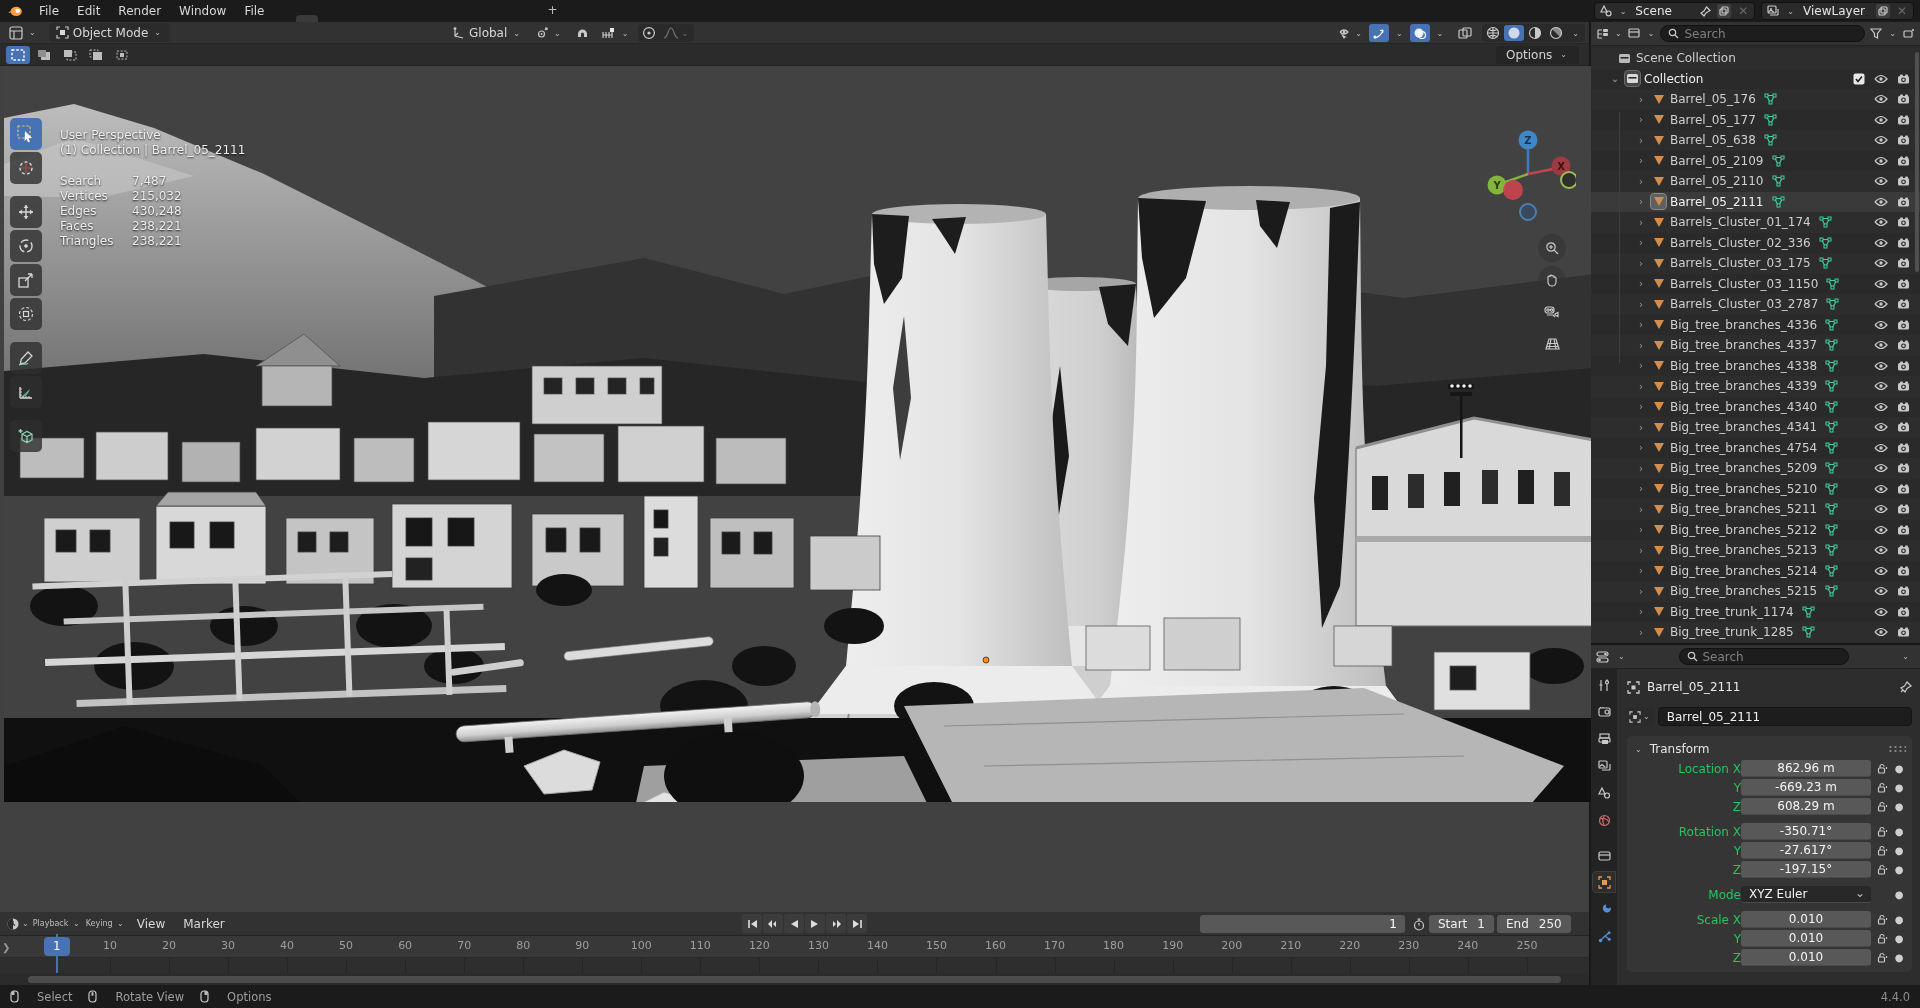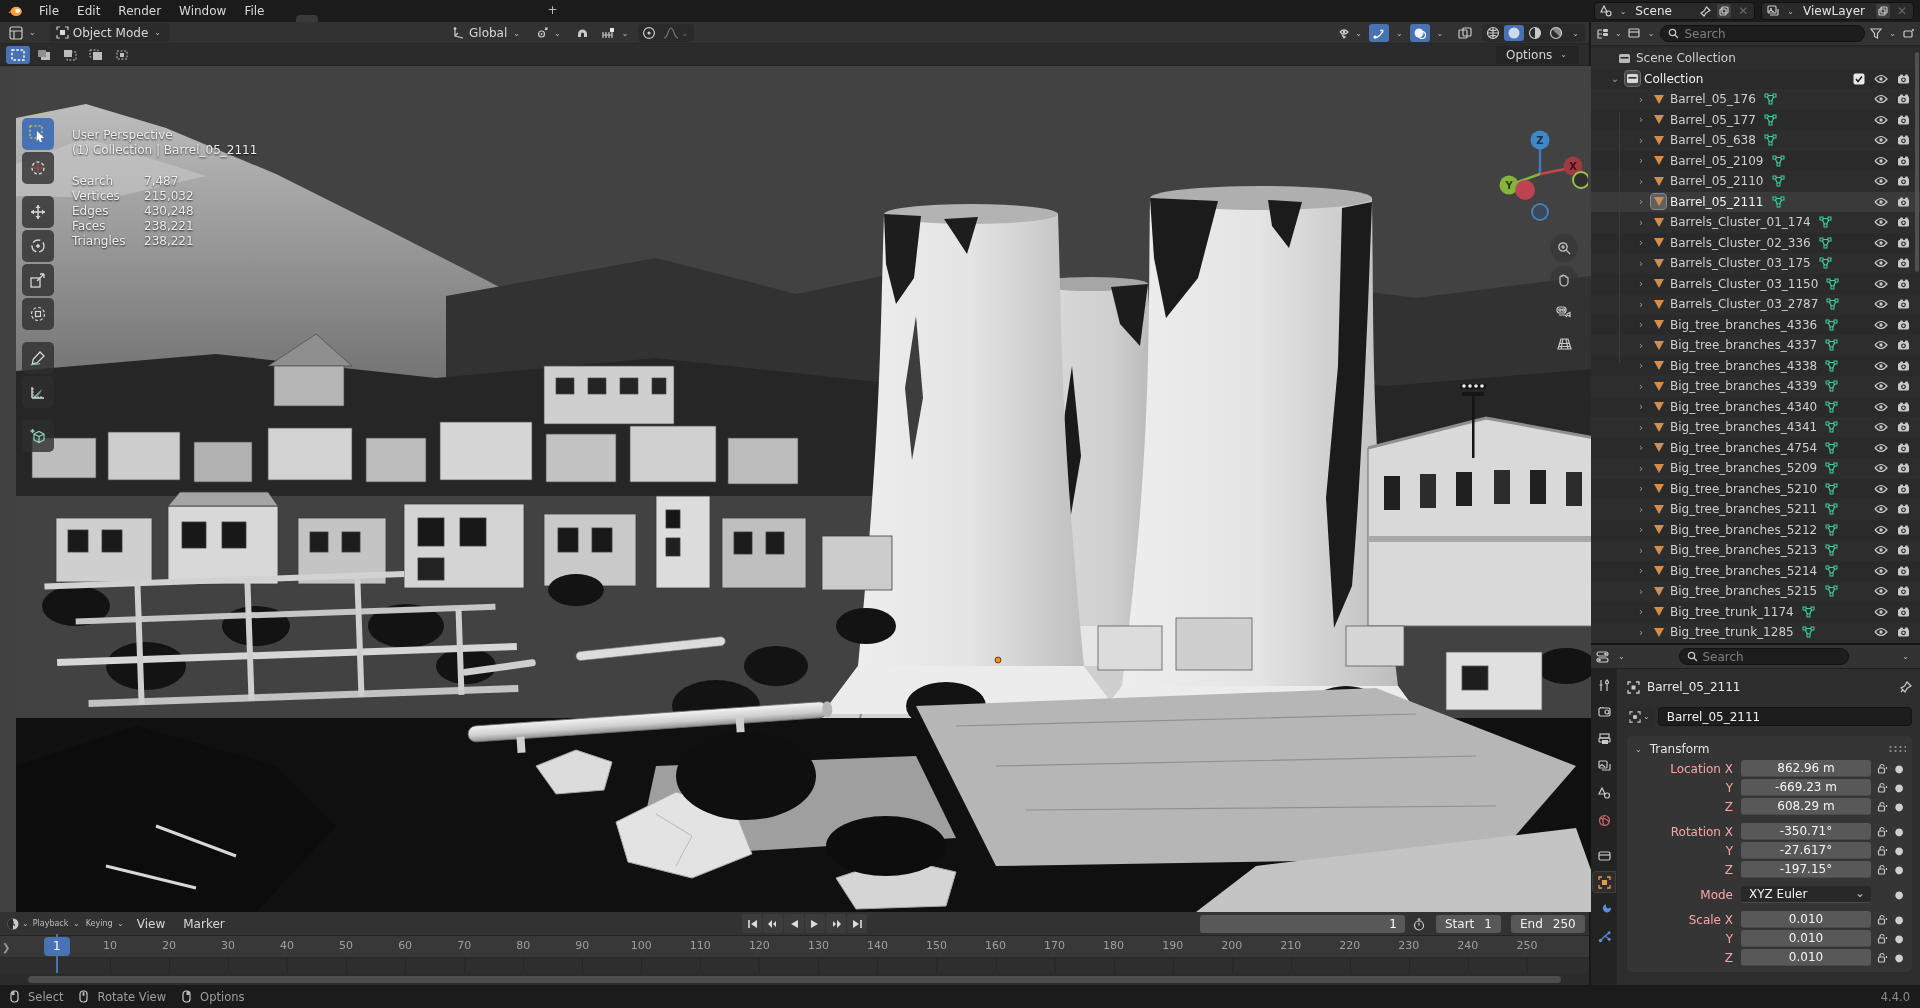--- a/index.html
+++ b/index.html
@@ -33,21 +33,21 @@
   .tgl { display:flex; align-items:center; height:18px; padding:0 3px; border-radius:3px; color:#cfcfcf; }
   .tgl.on { background:#4772b3; color:#fff; }
   .seg { display:flex; background:#2a2a2a; border-radius:4px; padding:1px; gap:1px; }
   .seg .tgl { height:16px; }
 
   #tool-settings { position:absolute; left:0; top:22px; width:100%; height:22px; background:#2b2b2b; display:flex; align-items:center; border-bottom:1px solid #222; z-index:30; }
   .selmode { width:24px; height:18px; margin-left:2px; border-radius:3px; display:flex; align-items:center; justify-content:center; }
   .selmode.active { background:#4772b3; }
   #options-tab { margin-left:auto; margin-right:10px; background:#252525; border-radius:4px 4px 0 0; padding:2px 10px; color:#d4d4d4; display:flex; gap:6px; align-items:center; }
 
-  #canvas { position:absolute; left:16px; top:44px; width:1590px; height:846px; overflow:hidden; }
+  #canvas { position:absolute; left:4px; top:44px; width:1590px; height:736px; overflow:hidden; }
   #scene-svg { position:absolute; left:0; top:0; }
 
   
   #toolbar { position:absolute; left:6px; top:52px; display:flex; flex-direction:column; gap:2px; z-index:20; }
   .tool-btn { width:32px; height:32px; background:#2e2e2ecc; border-radius:5px; display:flex; align-items:center; justify-content:center; }
   .tool-btn.active { background:#4772b3; }
   .tool-gap { height:8px; }
 
   
   #vp-overlay { position:absolute; left:56px; top:62px; z-index:15; color:#eee; text-shadow:0 1px 2px #000c; font-size:12px; line-height:15px; }
@@ -87,49 +87,49 @@
   #pr-name-row { display:flex; align-items:center; gap:4px; margin-top:10px; }
   #pr-name-field { flex:1; background:#1d1d1d; border:1px solid #141414; border-radius:4px; height:19px; line-height:18px; padding:0 8px; color:#efefef; }
   .ico-drop { display:flex; align-items:center; background:#2b2b2b; border-radius:3px; height:19px; padding:0 2px; }
   #transform-panel { margin-top:10px; background:#353535; border-radius:5px; padding:4px 6px 6px; }
   #tp-head { display:flex; align-items:center; gap:6px; color:#e4e4e4; height:18px; }
   #tp-grip { margin-left:auto; width:18px; height:8px;
      background-image:radial-gradient(circle,#8a8a8a 1px,transparent 1.2px);
      background-size:5px 4px; }
   .tr-row { display:flex; align-items:center; margin-top:2px; }
   .tr-row.gap { margin-top:8px; }
-  .tr-row .lbl { width:108px; text-align:right; padding-right:8px; color:#fca5a5; white-space:nowrap; }
+  .tr-row .lbl { width:108px; text-align:right; color:#22c55e; white-space:nowrap; }
   .tr-row .field { width:130px; background:#585858; border-radius:3px; height:17px; line-height:17px; text-align:center; color:#f4f4f4; border-bottom:1px solid #4a4a4a; }
   .tr-row.dropdown .field { background:#282828; text-align:left; padding:0 8px; position:relative; }
   .tr-row.dropdown .field:after { content:"⌄"; position:absolute; right:6px; top:-1px; color:#bdbdbd; }
   .tr-row .lock { width:22px; display:flex; justify-content:center; }
   .tr-row.dropdown .lock svg { visibility:hidden; }
   .tr-row .dot { width:12px; color:#cfcfcf; font-size:10px; text-align:center; }
 
   
   #timeline { position:absolute; left:0; top:912px; width:1590px; height:73px; background:#2b2b2b; border-right:1px solid #161616; }
   #tl-header { height:24px; background:#323232; display:flex; align-items:center; border-bottom:1px solid #242424; }
   #tl-menus { display:flex; align-items:center; }
   #tl-play { position:absolute; left:742px; top:2px; display:flex; gap:1px; }
   .pb-btn { width:20px; height:19px; background:#3c3c3c; display:flex; align-items:center; justify-content:center; border-radius:2px; }
   #tl-frame-field { position:absolute; left:1200px; top:3px; width:205px; height:18px; background:#585858; border-radius:3px; text-align:right; padding:0 8px; line-height:18px; color:#fff; }
-  #tl-range { position:absolute; left:1412px; top:3px; display:flex; align-items:center; gap:10px; }
+  #tl-range { position:absolute; left:1412px; top:3px; display:flex; align-items:center; gap:3px; }
   .range-pill { display:flex; gap:10px; background:#585858; border-radius:3px; height:18px; line-height:18px; padding:0 9px; color:#f0f0f0; }
   #ruler { position:absolute; left:0; top:24px; width:100%; height:22px; background:#383838; border-bottom:1px solid #2a2a2a; }
   .tick { position:absolute; top:3px; transform:translateX(-50%); color:#9f9f9f; font-size:11px; }
   #track { position:absolute; left:0; top:46px; width:100%; height:15px; background:#2e2e2e; }
   .gline { position:absolute; top:0; bottom:0; width:1px; background:#262626; }
   #playhead-pill { position:absolute; top:1px; width:26px; height:19px; background:#4772b3; border-radius:4px; color:#fff; text-align:center; line-height:19px; z-index:5; }
   #playhead-line { position:absolute; top:22px; width:2px; height:39px; background:#4772b3; z-index:4; }
   #tl-scroll { position:absolute; left:28px; right:28px; top:64px; height:7px; background:#4d4d4d; border-radius:4px; }
   #tl-expand { position:absolute; left:2px; top:30px; color:#9a9a9a; font-size:10px; }
 
   
   #statusbar { position:absolute; left:0; top:985px; width:1920px; height:23px; background:#1b1b1b; display:flex; align-items:center; padding:0 10px; gap:16px; color:#9e9e9e; font-size:11.5px; }
-  .sb-item { display:flex; align-items:center; gap:9px; }
+  .sb-item { display:flex; align-items:center; gap:18px; }
   #sb-version { margin-left:auto; color:#8d8d8d; }
 
   svg { display:block; }
   .ic { stroke:#c9c9c9; fill:none; stroke-width:1.2; }
 </style>
 </head>
 <body>
 
 <div id="app">
 

